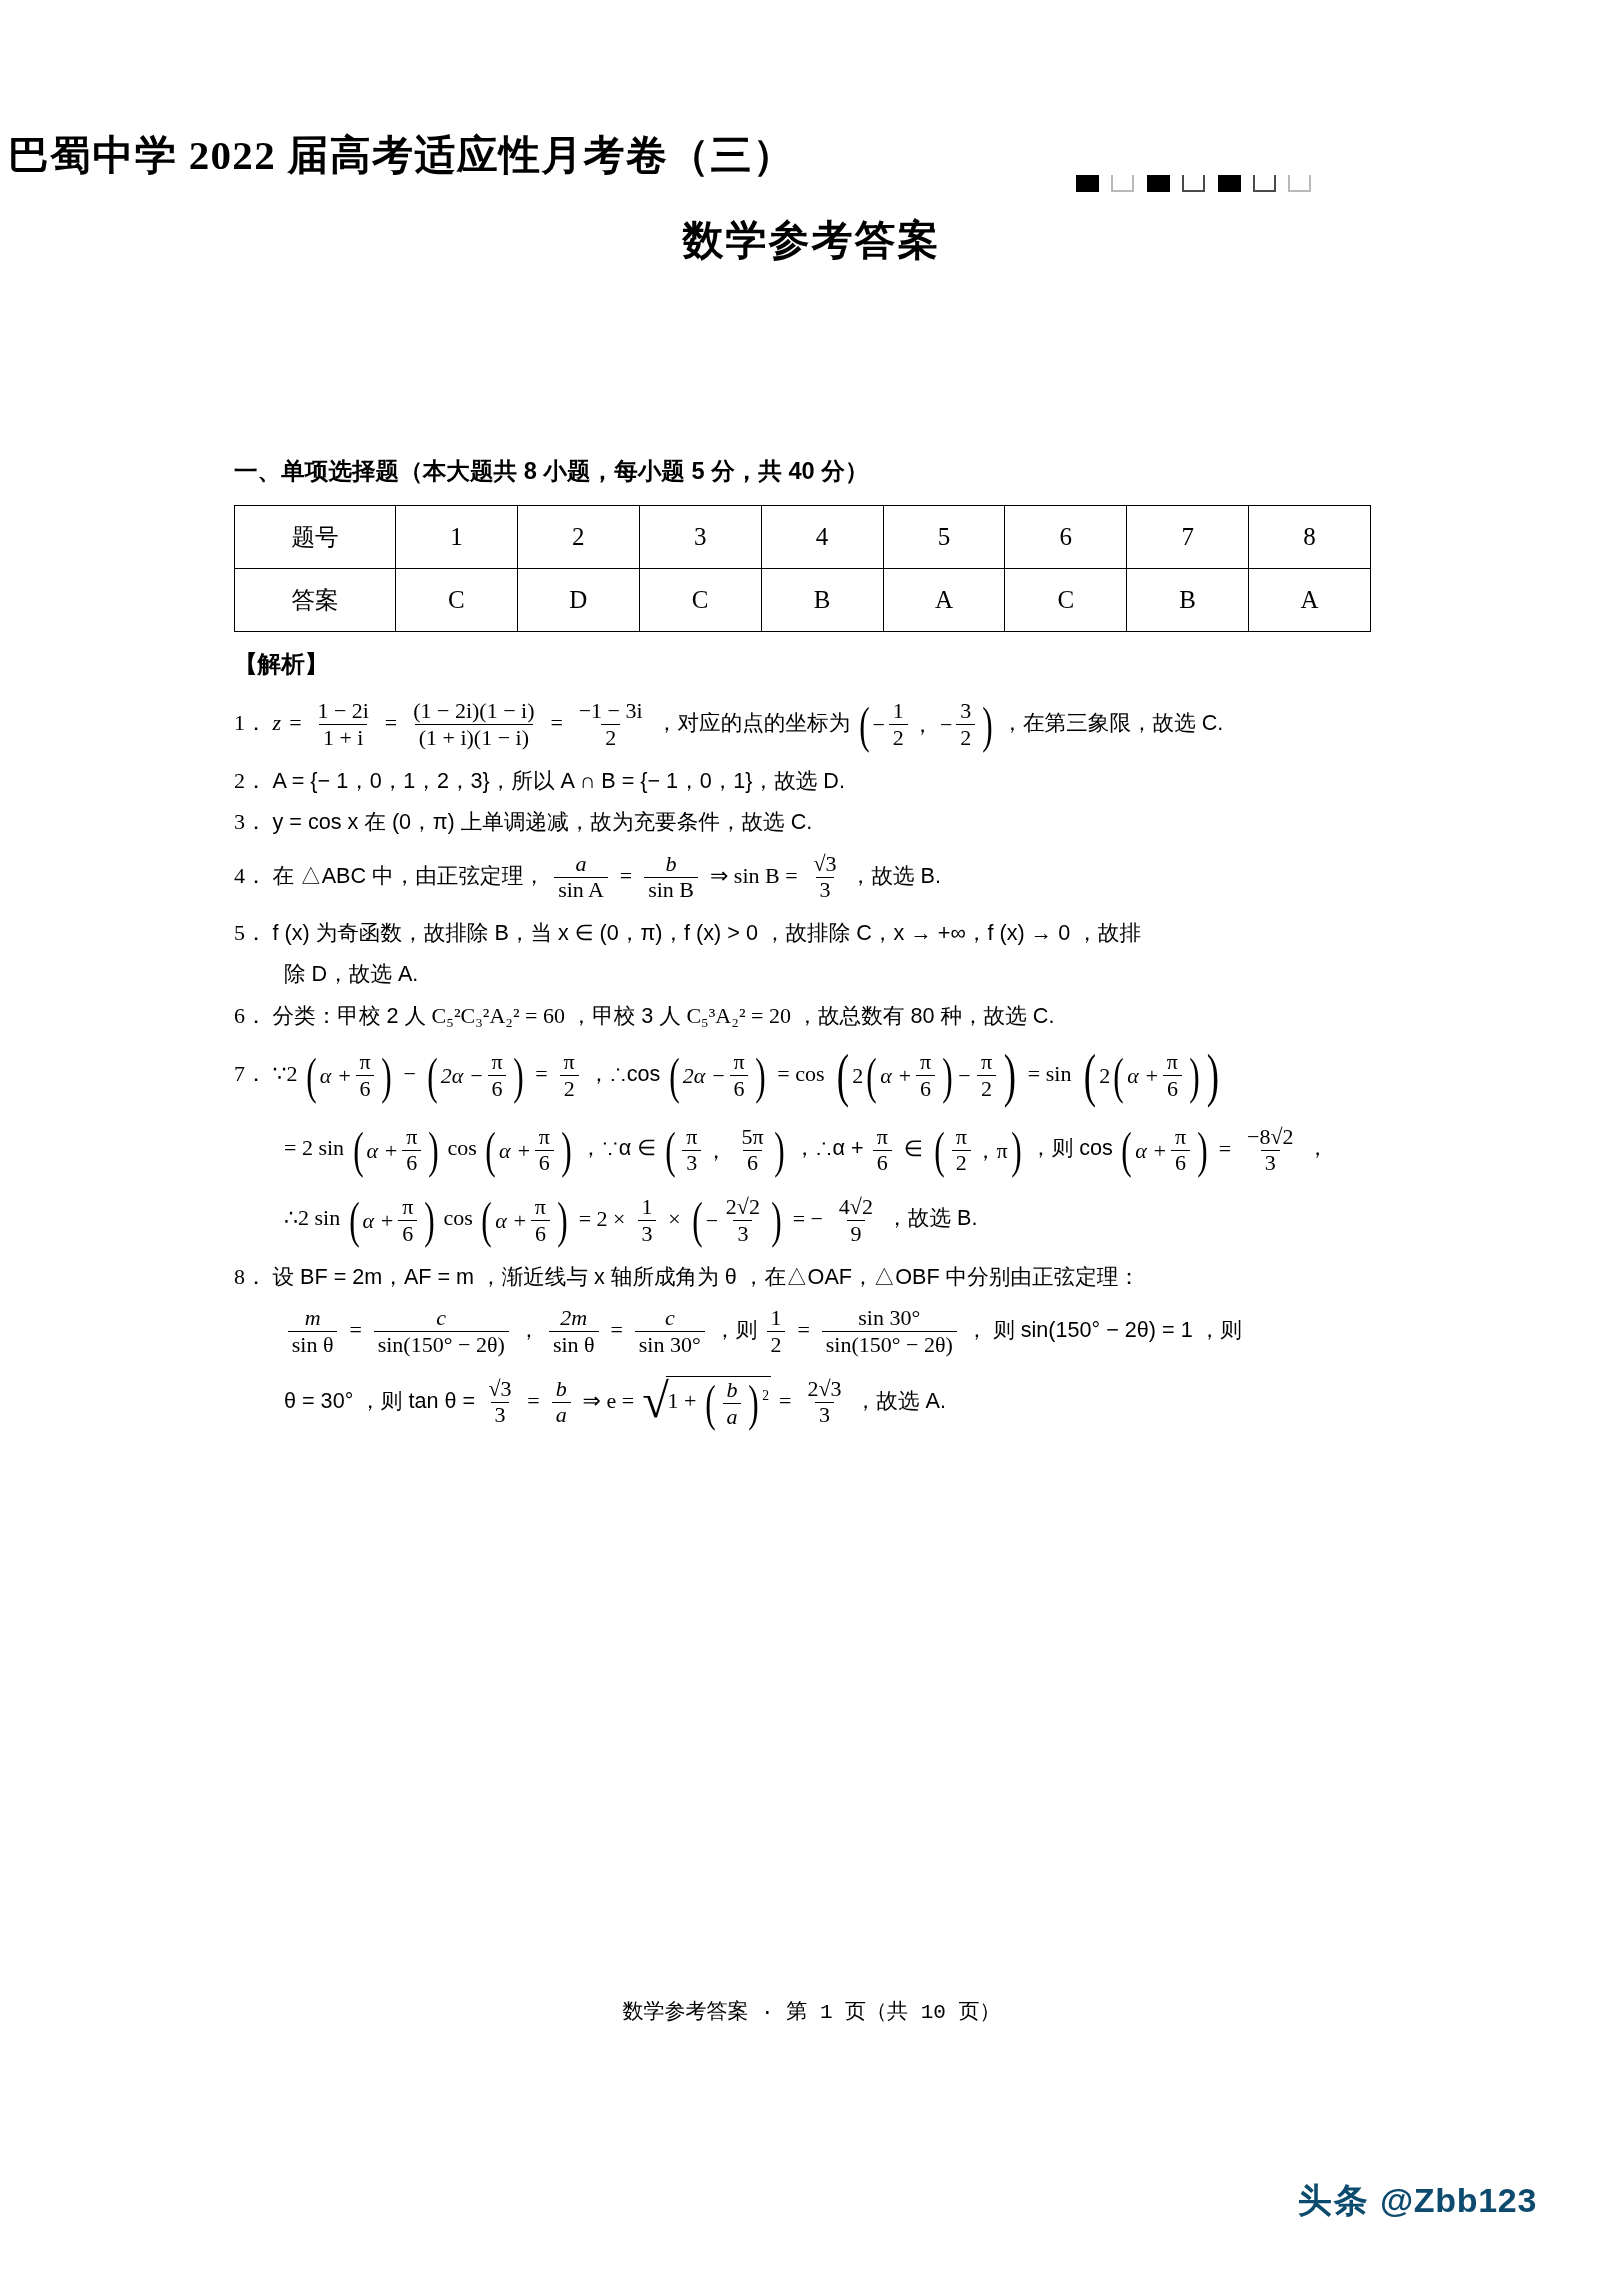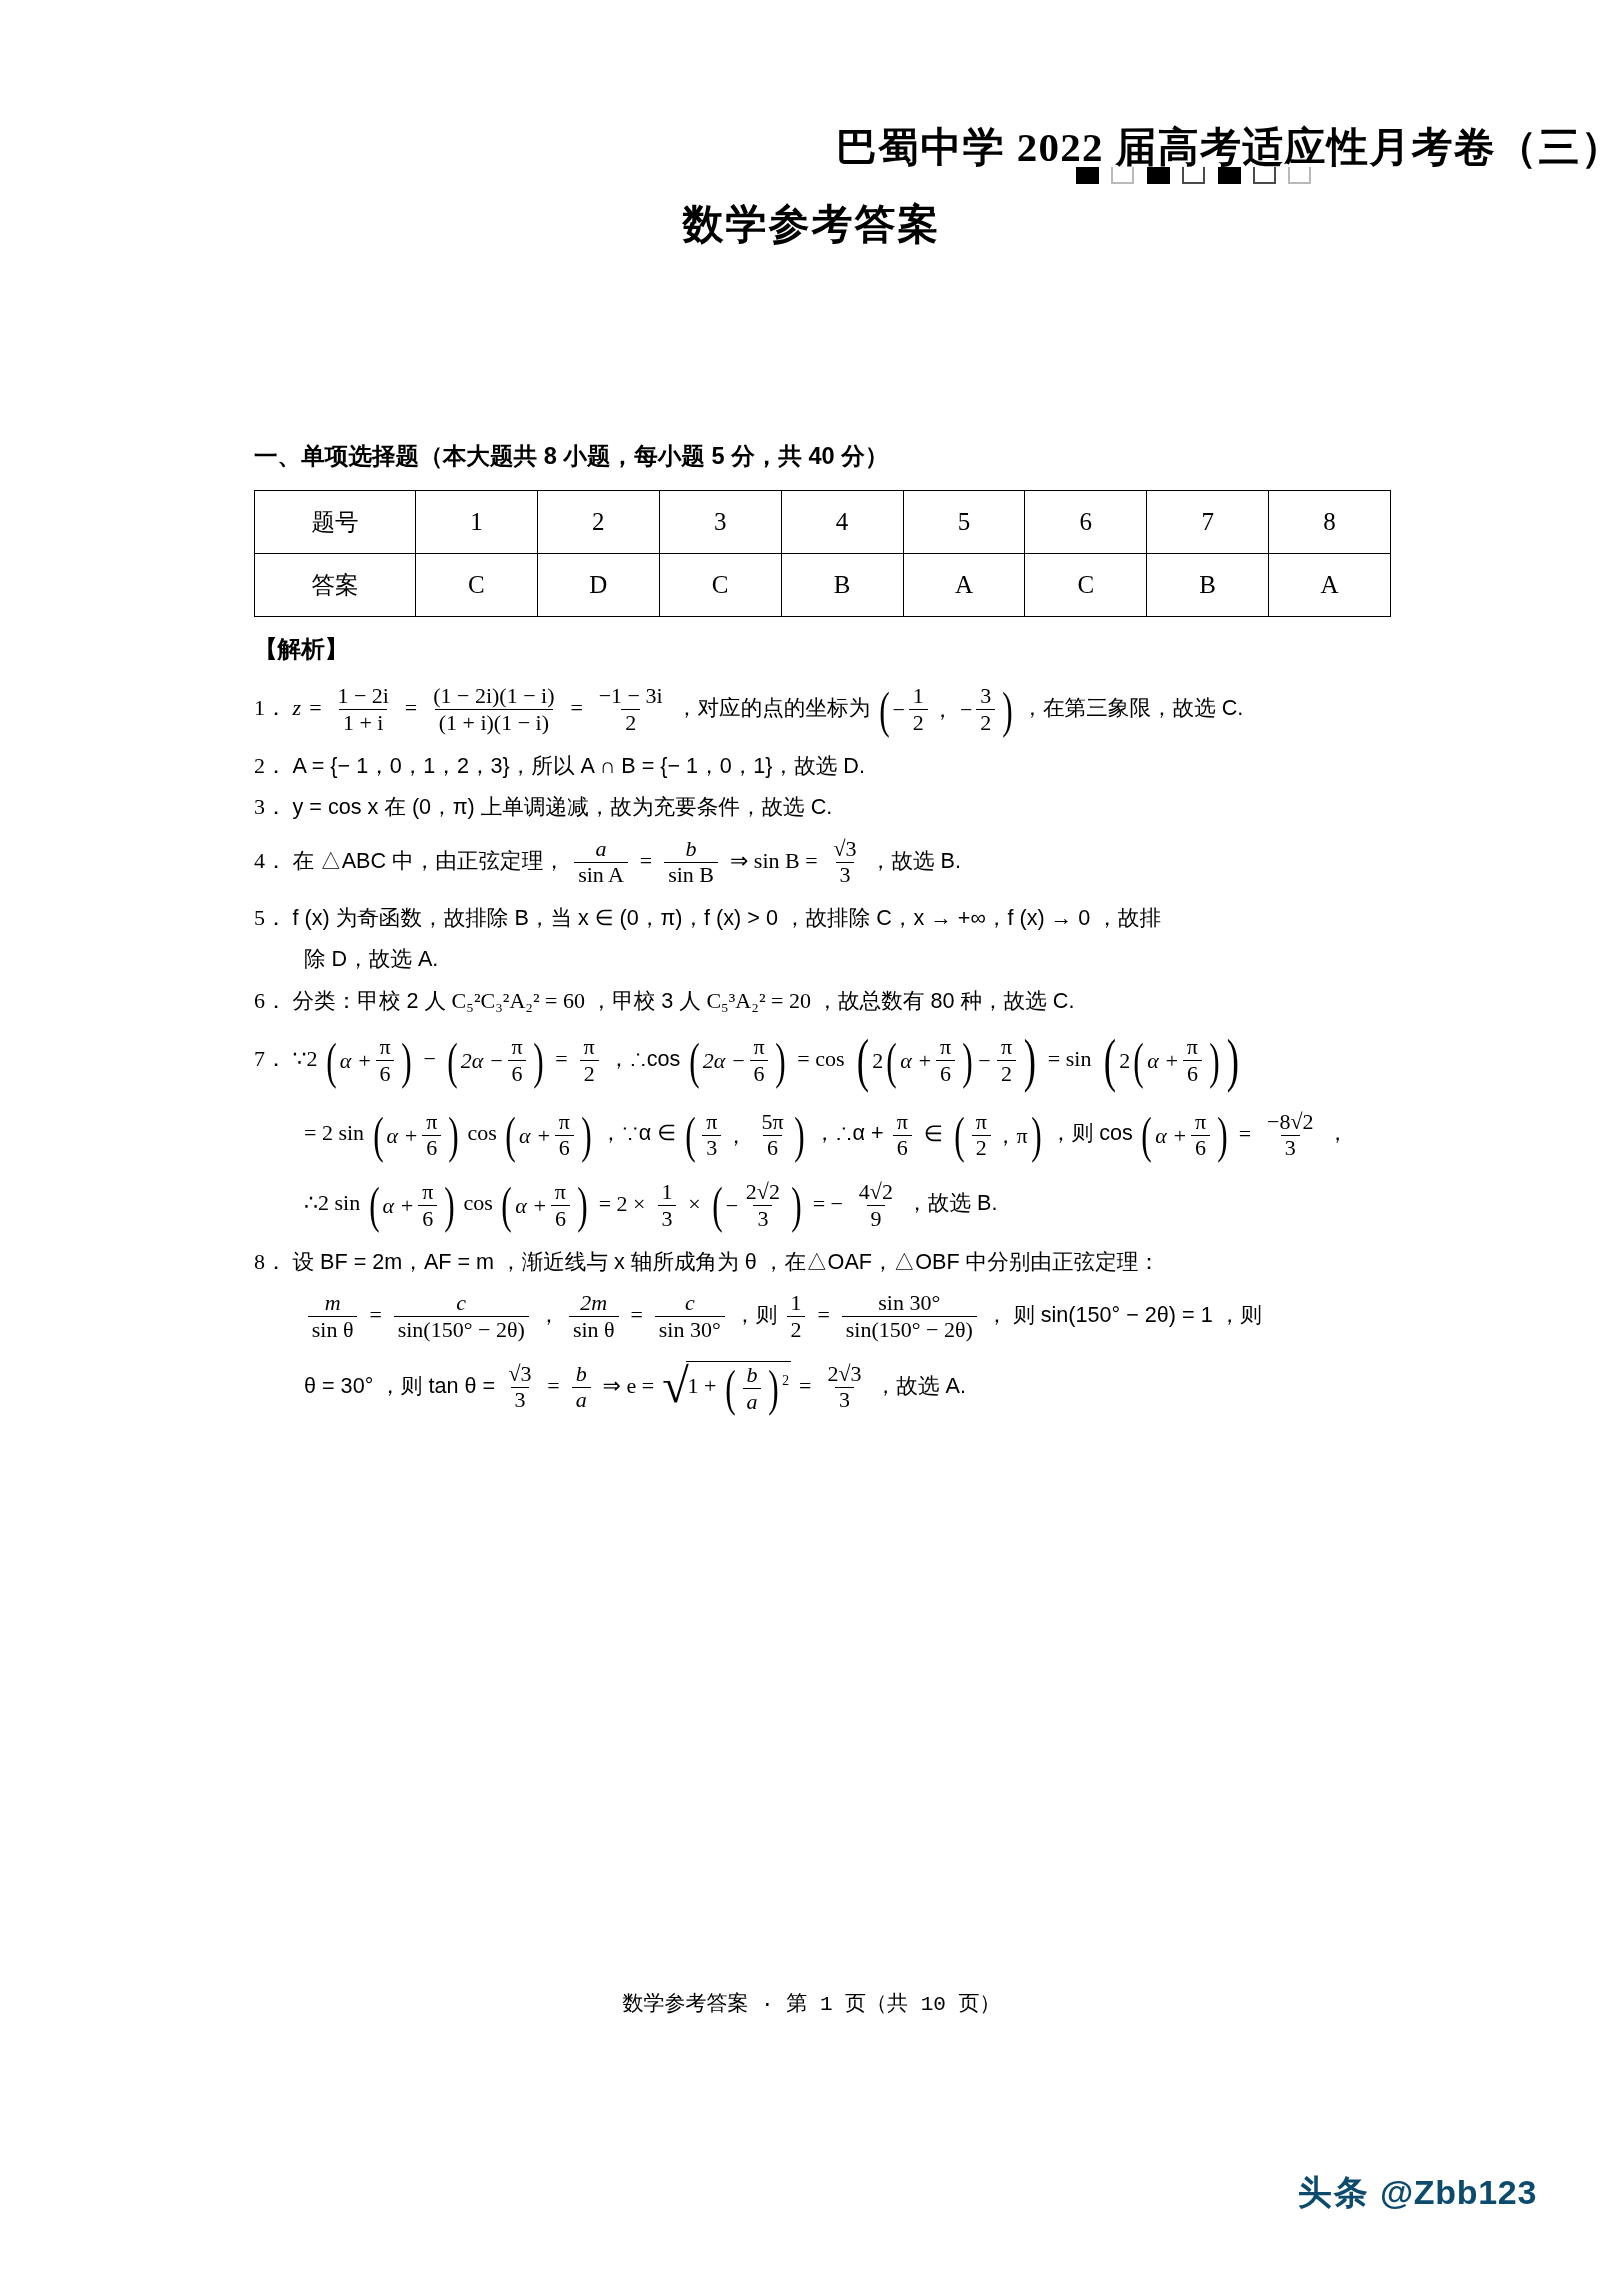--- a/index.html
+++ b/index.html
@@ -18,31 +18,31 @@
     position:absolute; top:167px; left:1076px;
     display:flex; gap:12.4px; align-items:flex-start;
   }
   .mark { width:23px; height:17px; box-sizing:border-box; }
   .mark.filled { background:#000; }
   .mark.hollow { border:2px solid #4a4a4a; border-top:none; background:transparent; }
   .mark.hollow.faint { border-color:#b9b9b9; }
 
   
   .title-main {
-    text-align:right; font-size:41px; font-weight:bold;
-    letter-spacing:1.3px; margin:0; padding-top:120px;
+    text-align:left; font-size:41px; font-weight:bold;
+    letter-spacing:1.3px; margin:8px; padding-top:120px;
     font-family:"Liberation Serif", serif;
   }
   .title-sub {
     text-align:center; font-size:41px; font-weight:bold;
     letter-spacing:2px; margin:0; padding-top:22px;
   }
 
   
-  .content { position:absolute; left:234px; top:0; width:1155px;margin-left:20px; }
+  .content { position:absolute; left:234px; top:7px; width:1155px; }
 
   .section-head {
     font-size:23.6px; font-weight:bold; margin-top:440px;
     font-family:"Liberation Sans", sans-serif;
   }
 
   
   table.answers {
     border-collapse:collapse; margin-top:18.3px;
     width:1137px; table-layout:fixed;padding-left:8px;

